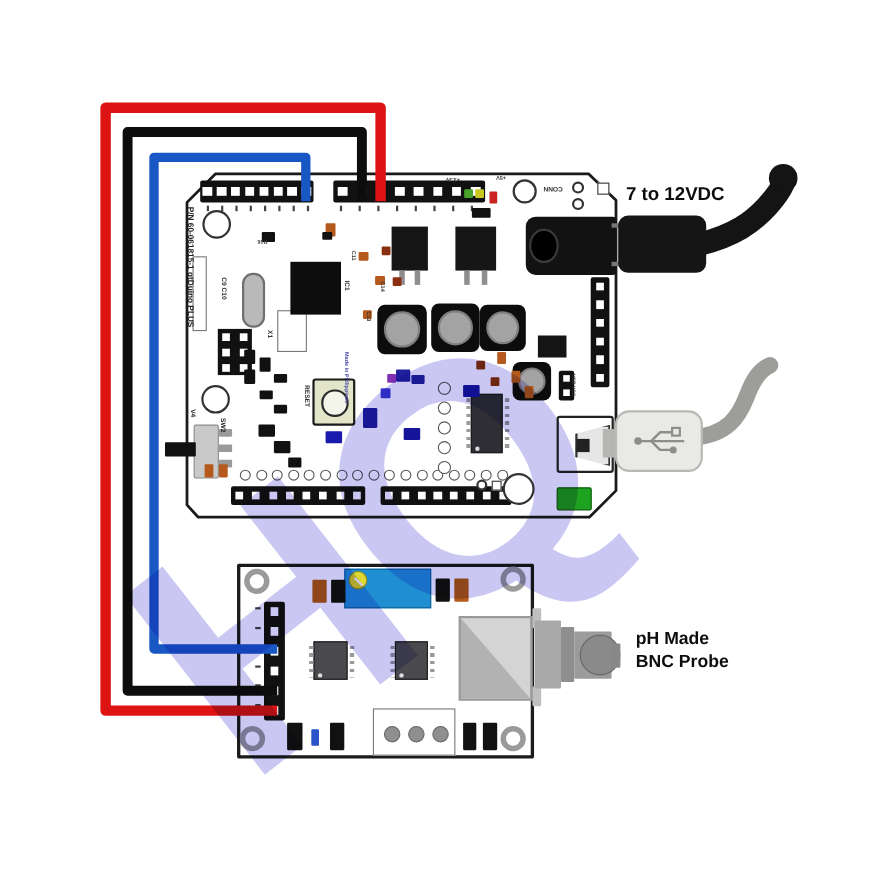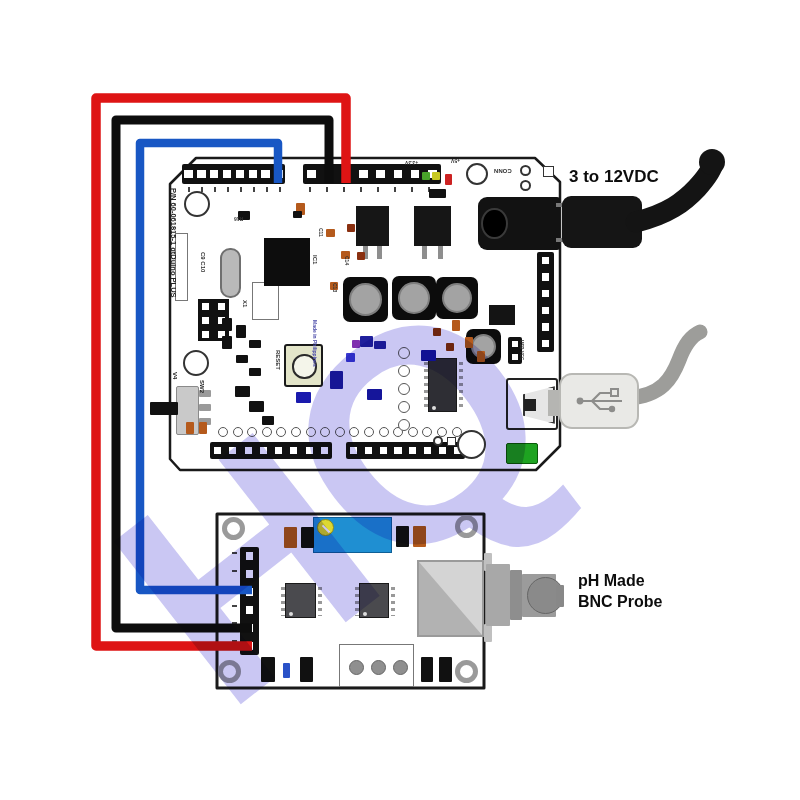--- a/index.html
+++ b/index.html
@@ -303,19 +303,19 @@
       <circle cx="612" cy="409" r="3.2" fill="#8d8d8b"></circle>
       <circle cx="580" cy="401" r="3.4" fill="#8d8d8b"></circle>
       <polyline points="346,183 346,98 96,98 96,646 252,646" fill="none" stroke="#de1414" stroke-width="9.5" stroke-linejoin="round"></polyline>
       <polyline points="329,183 329,120 116,120 116,628 252,628" fill="none" stroke="#0d0d0d" stroke-width="9" stroke-linejoin="round"></polyline>
       <polyline points="278,183 278,143 140,143 140,590 252,590" fill="none" stroke="#1857c4" stroke-width="8.5" stroke-linejoin="round"></polyline>
     </svg>
 
   <div class="wm" id="wm-hq" style="color: rgba(150, 144, 232, 0.5);">HQ</div>
 
   <div class="ann" id="ann-power">
-    <span>3 to 12VDC</span>
+    <span>7 to 12VDC</span>
   </div>
   <div class="ann" id="ann-bnc">
     <div>pH Made</div>
     <div>BNC Probe</div>
   </div>
 </div>
 
 </body></html>

